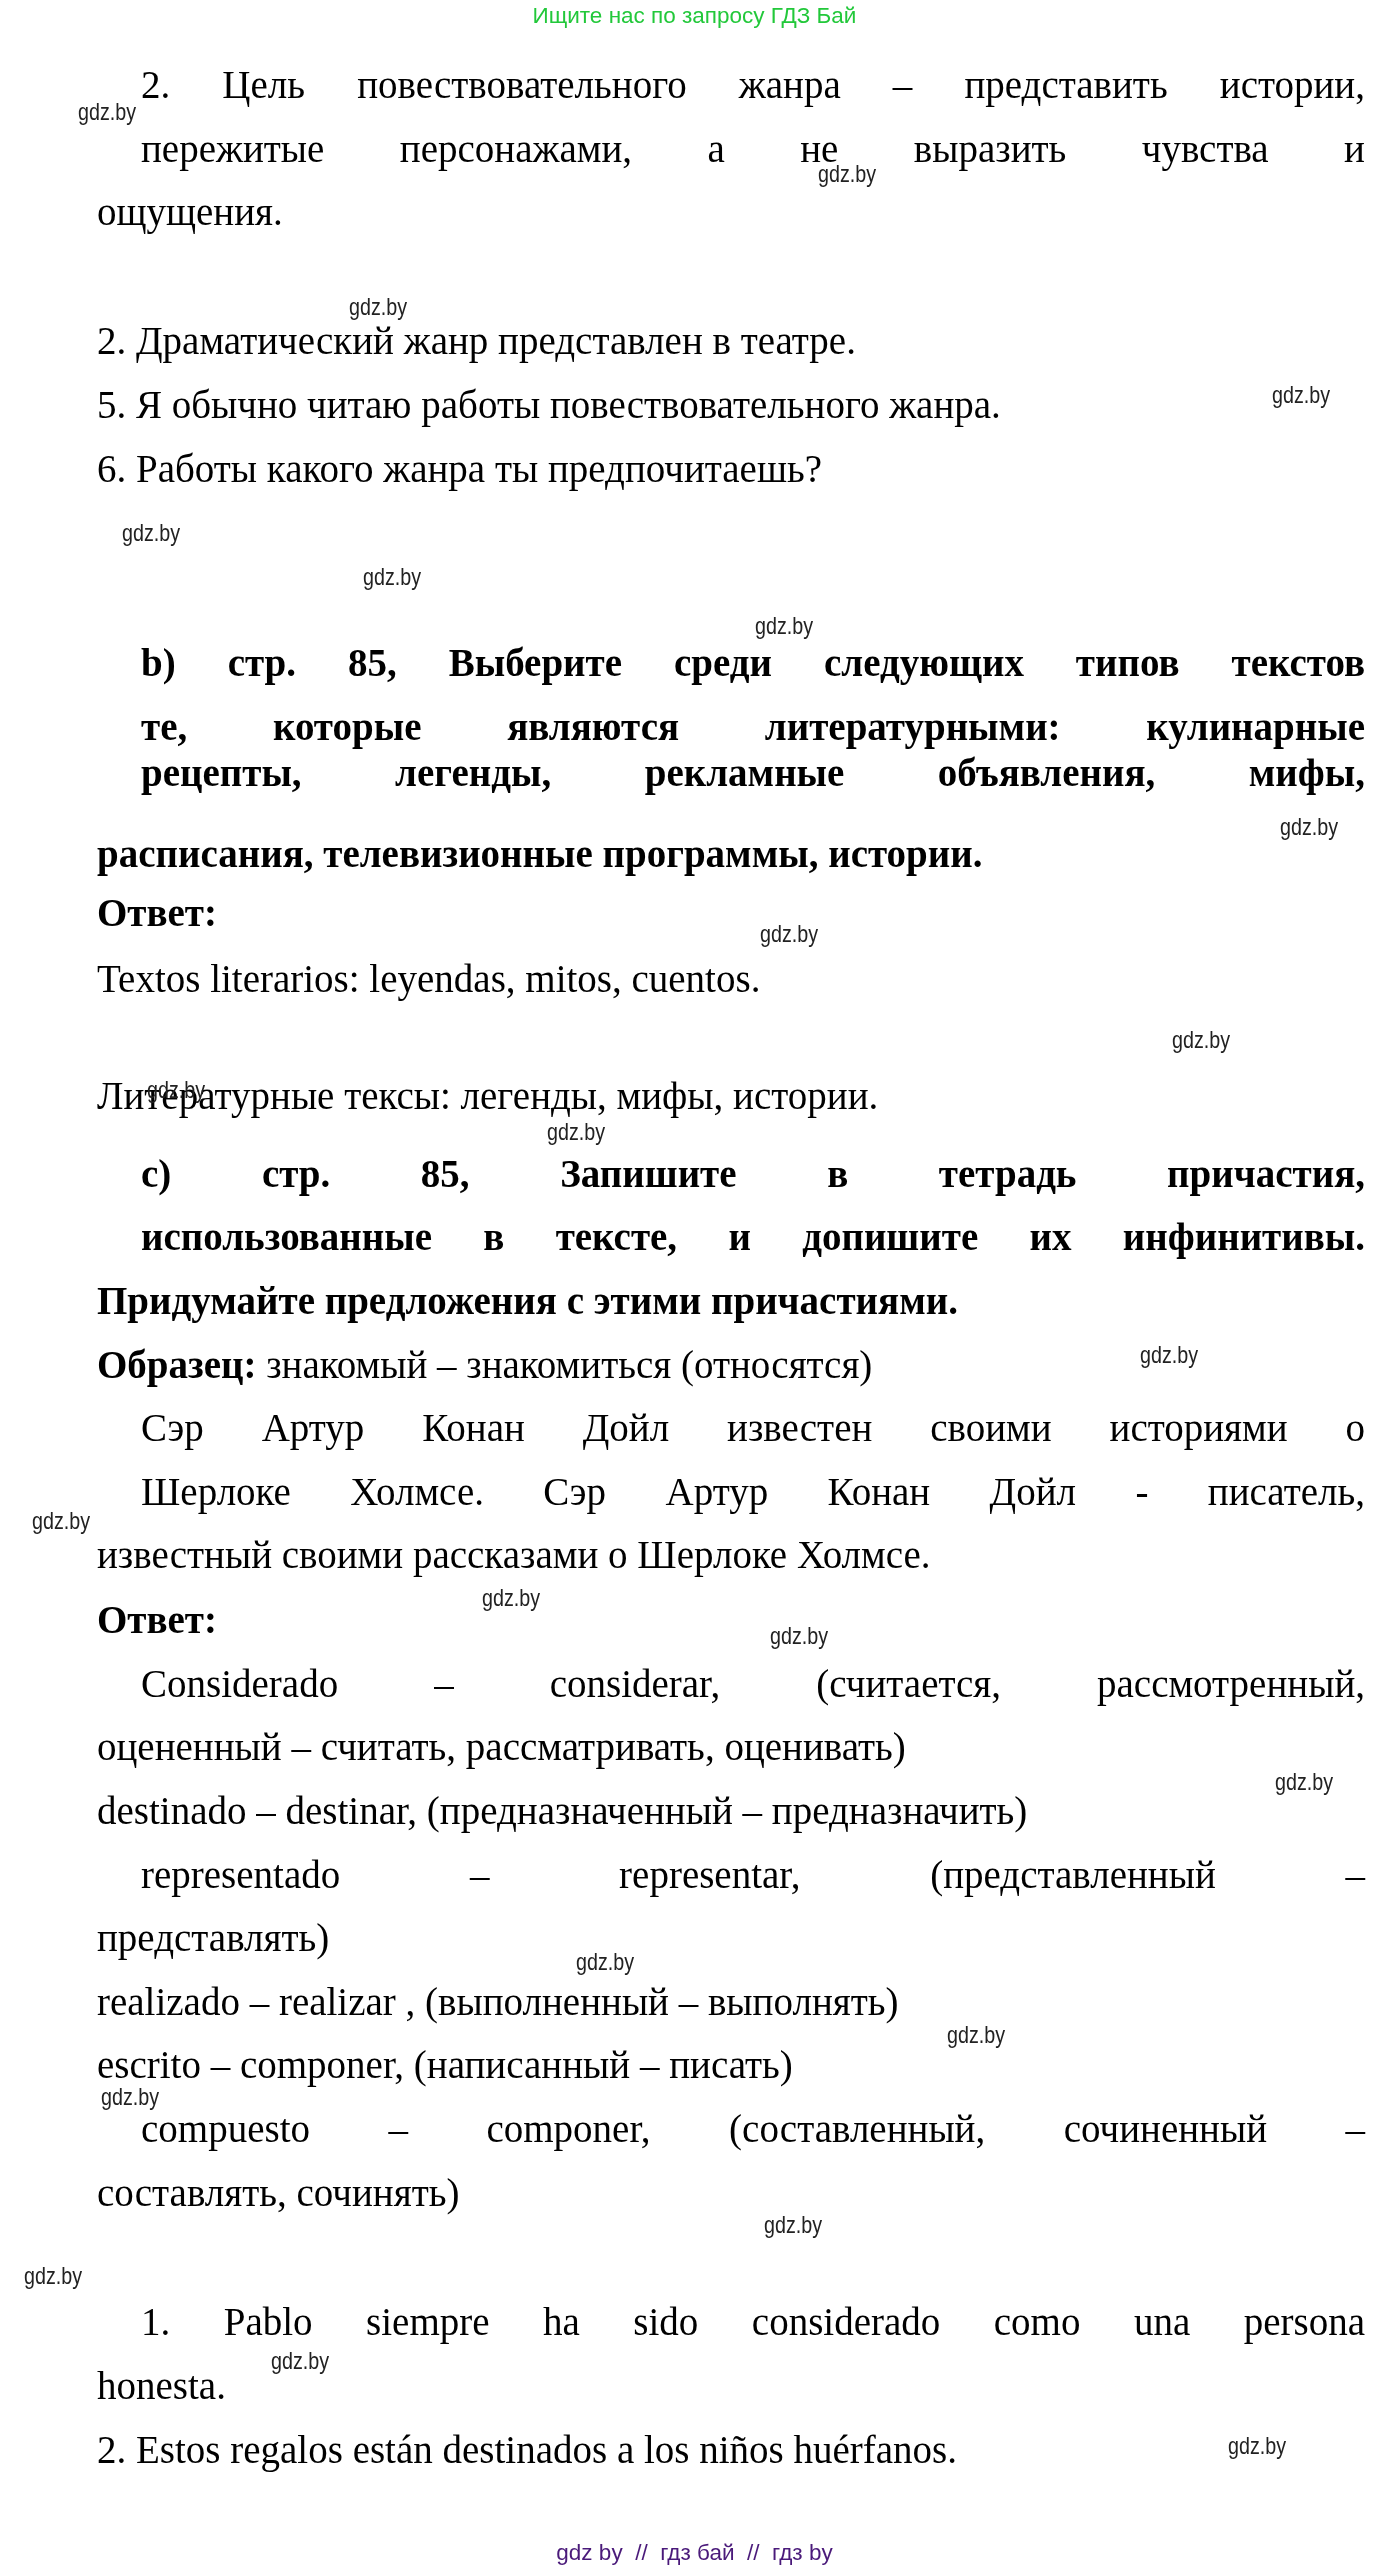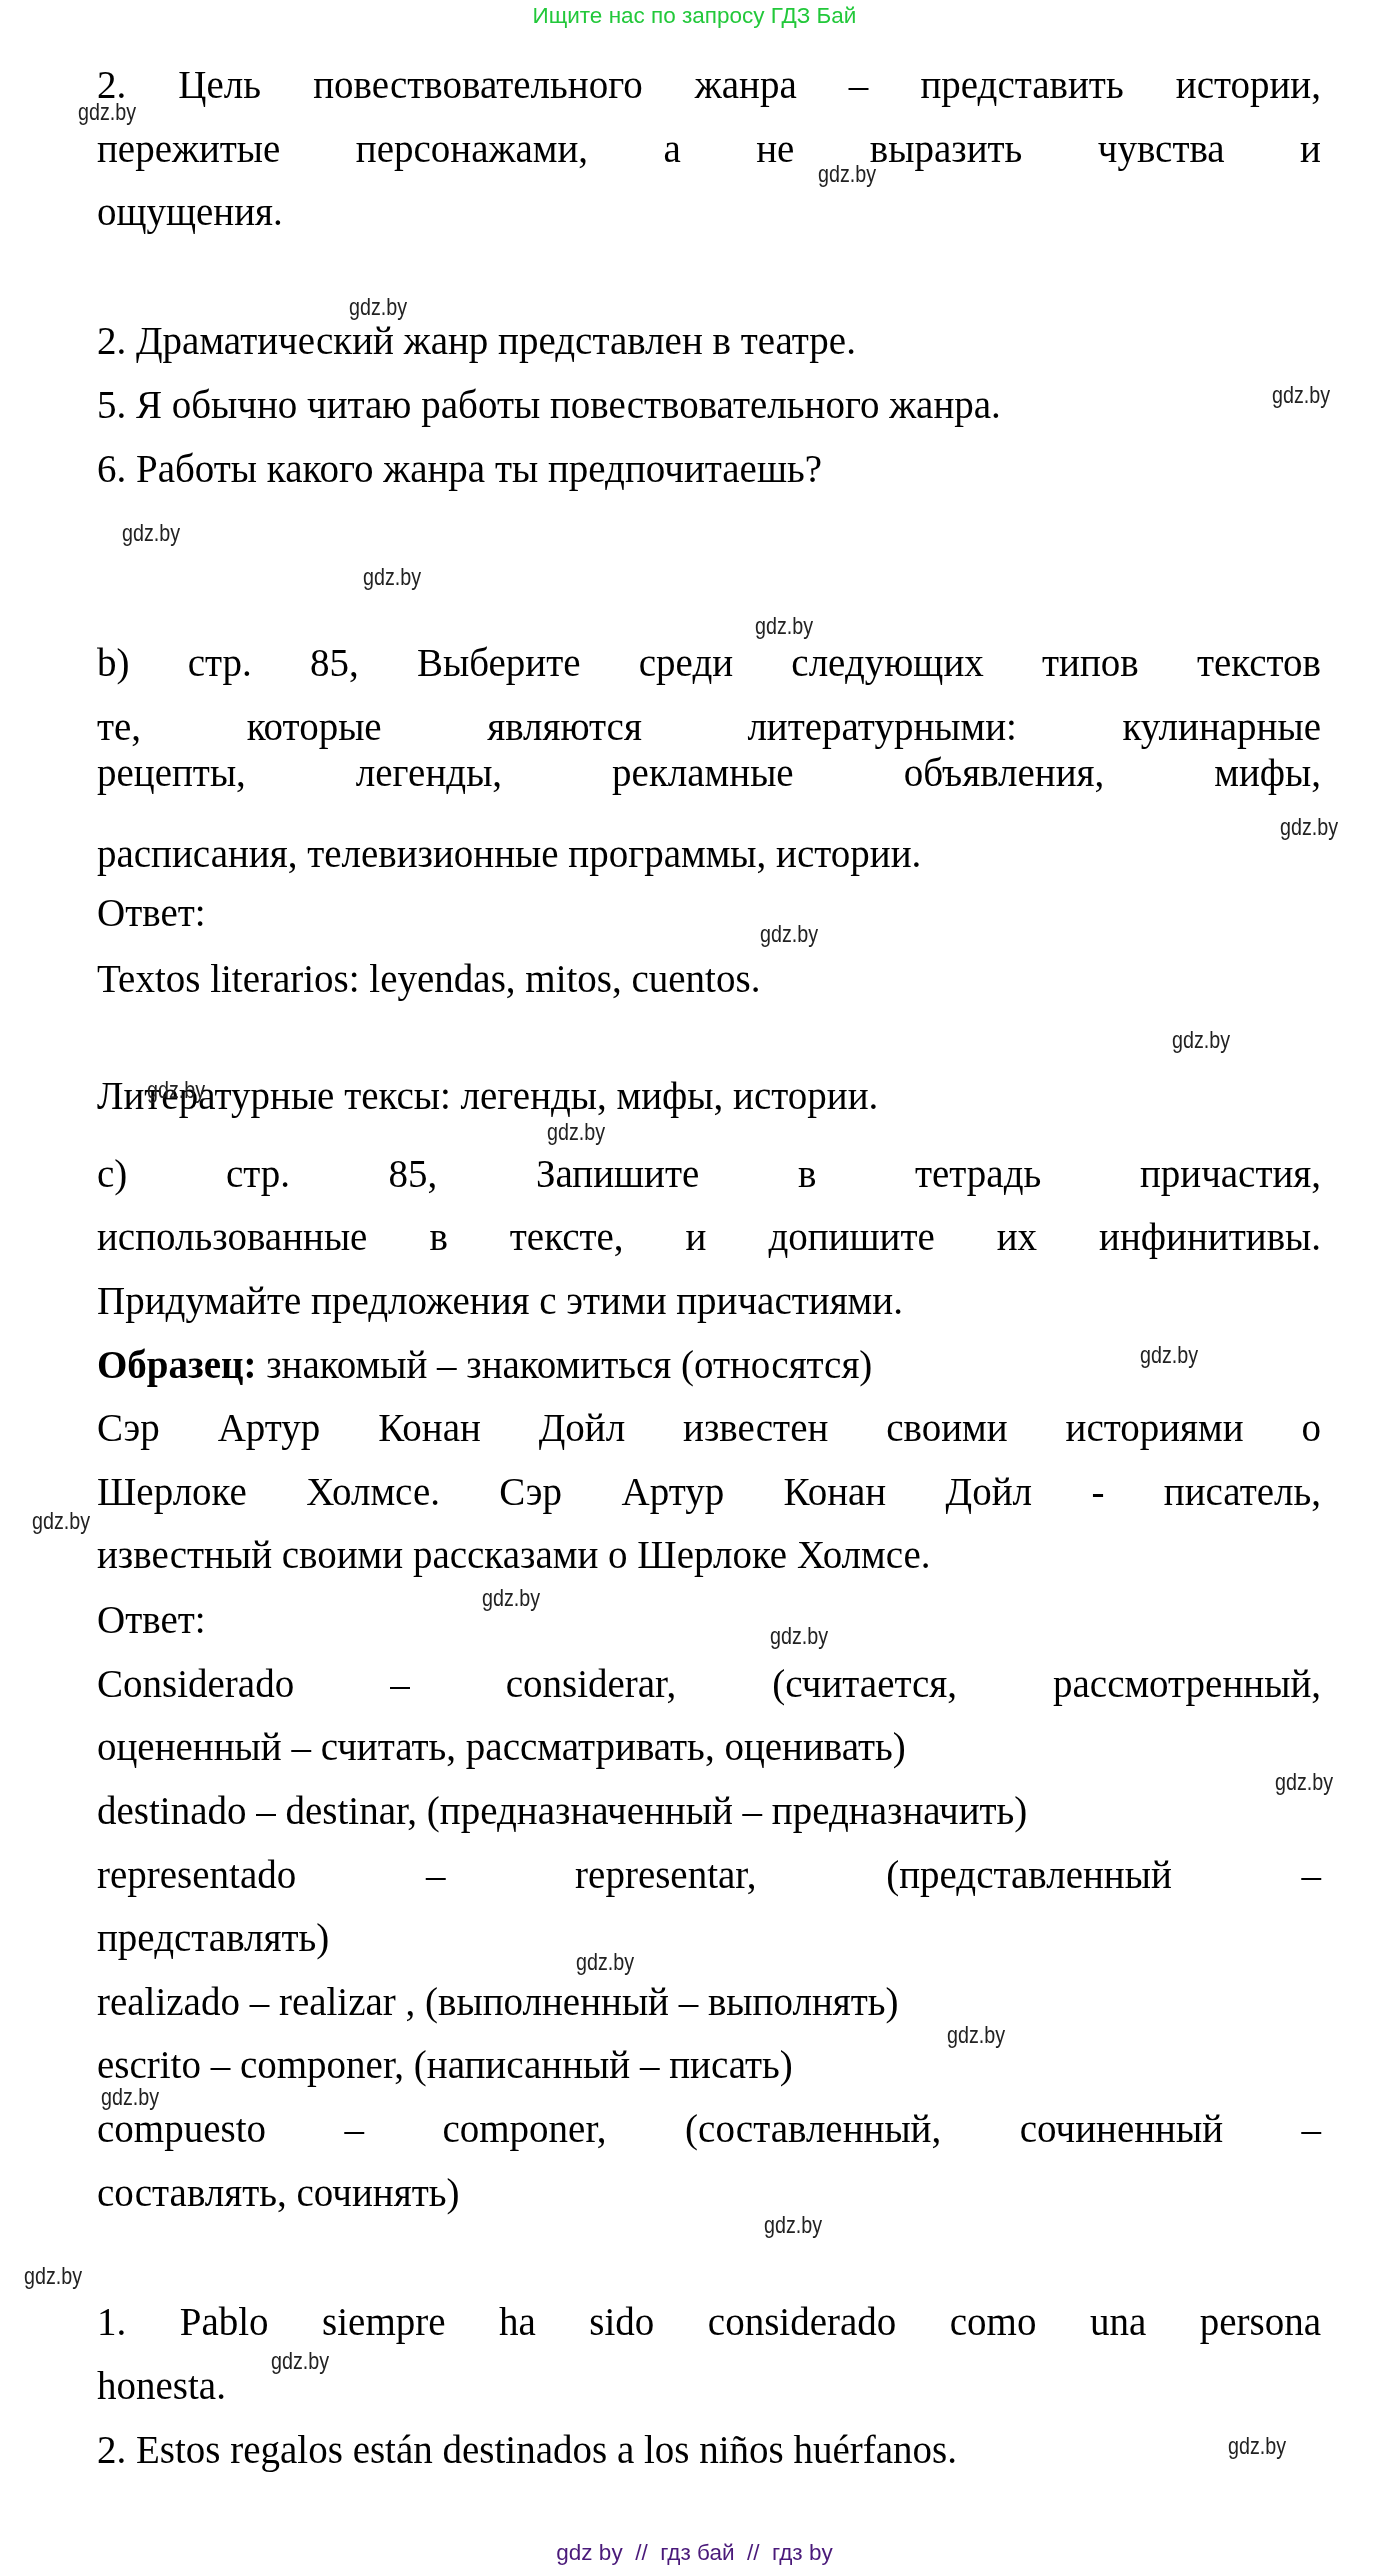--- a/index.html
+++ b/index.html
@@ -14,22 +14,22 @@
     position: absolute; left: 0; width: 1389px; top: 2539px; text-align: center;
     font-family: "Liberation Sans", "DejaVu Sans", sans-serif; font-size: 22.5px;
     color: #4a1a7a; line-height: 28px; white-space: pre;
   }
   .line {
     position: absolute; left: 97px; width: 1224px;
     font-family: "Liberation Serif", "DejaVu Serif", serif;
     font-size: 39px; line-height: 50px; height: 50px;
     color: #000; white-space: nowrap; overflow: visible;
   }
-  .line.just { text-align: justify; text-align-last: justify; white-space: normal; }
-  .line.bold { font-weight: normal; }
+  .line.just { text-align: justify; text-align-last: justify; white-space: normal; margin-left: 44px; }
+  .line.bold { font-weight: bold; }
   .b { font-weight: bold; }
   .wm {
     position: absolute; font-family: "Liberation Sans", "DejaVu Sans", sans-serif;
     font-size: 24px; line-height: 27px; color: #222; white-space: nowrap;
     transform: scaleX(0.82); transform-origin: left top;
   }
 </style>
 </head>
 <body>
 

